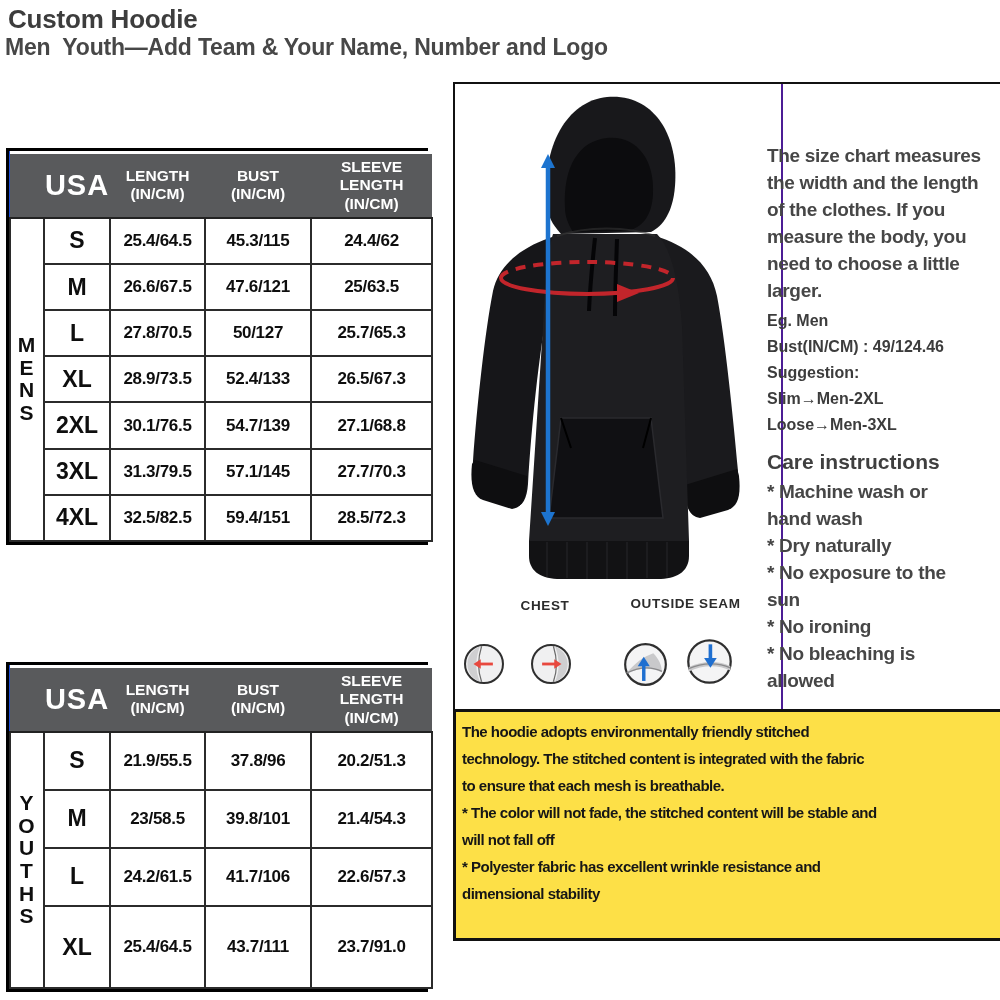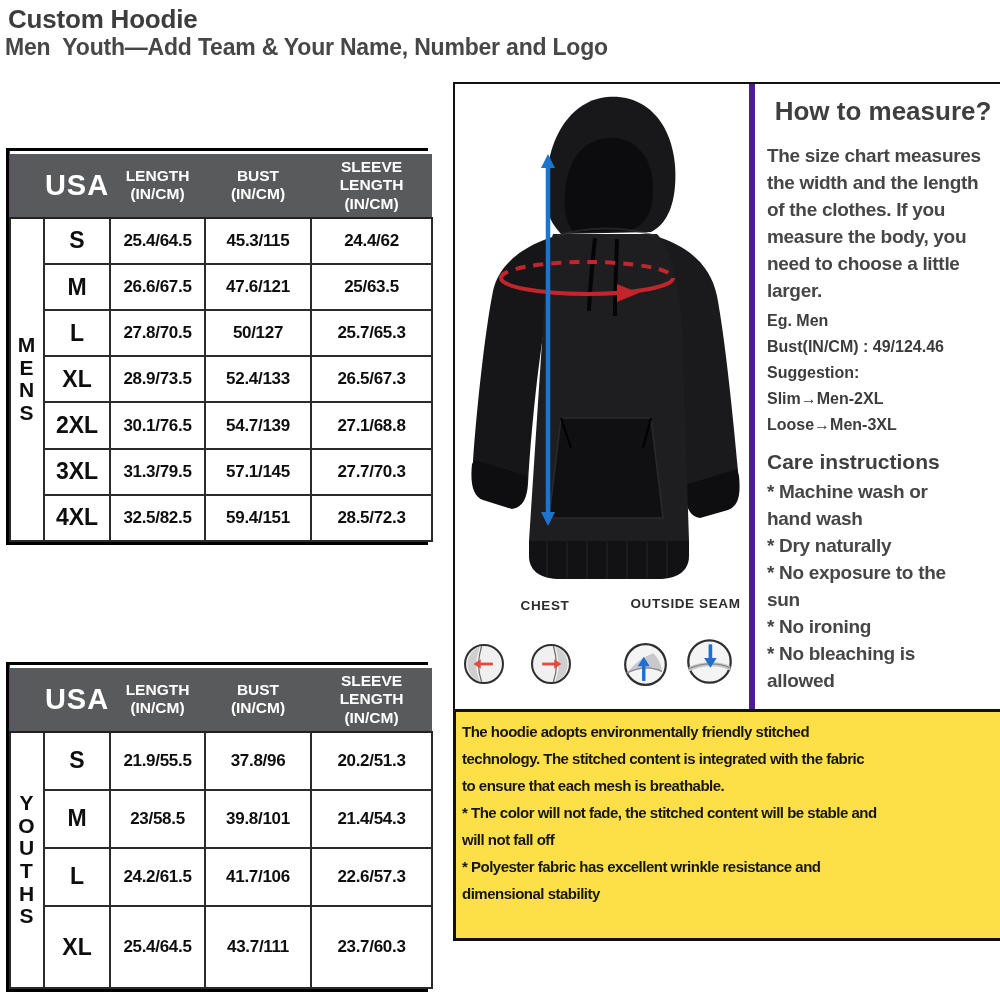--- a/index.html
+++ b/index.html
@@ -24,21 +24,21 @@
   table.size-table td{border:2px solid #2b2b2b;text-align:center;vertical-align:middle;
       color:#0e0e0e;background:#fff;padding:0;}
   table.size-table td.group{font-weight:bold;font-size:21px;white-space:pre-line;line-height:1.08;letter-spacing:1px;}
   table.size-table td.size{font-weight:bold;font-size:23px;}
   table.size-table td.val{font-weight:bold;font-size:17px;letter-spacing:-0.3px;}
   .table-wrap.youths tr:last-child td{height:80px;}
 
   
   .main-box{position:absolute;left:453px;top:82px;width:547px;height:630px;box-sizing:border-box;
       border:2px solid #111;border-right:none;border-bottom:3px solid #111;}
-  .left-cell{position:absolute;left:0;top:0;width:300px;height:100%;border-right:6px solid #4c1d95;box-sizing:border-box;}
+  .left-cell{position:absolute;left:0;top:0;width:328px;height:100%;border-right:2px solid #4c1d95;box-sizing:border-box;}
   .right-cell{position:absolute;left:302px;top:0;right:0;bottom:0;}
 
   .hoodie-svg{position:absolute;left:2px;top:2px;}
 
   .diagram-label{position:absolute;font-size:13.5px;font-weight:bold;color:#2c2c2c;letter-spacing:0.6px;}
   .chest-label{left:35px;top:514px;width:110px;text-align:center;}
   .seam-label{left:168px;top:512px;width:125px;text-align:center;}
   .measure-icon{position:absolute;}
   .icon-c1{left:8px;top:559px;}
   .icon-c2{left:75px;top:559px;}
@@ -185,21 +185,21 @@
           <tr>
             <td class="size">L</td>
             <td class="val">24.2/61.5</td>
             <td class="val">41.7/106</td>
             <td class="val">22.6/57.3</td>
           </tr>
           <tr>
             <td class="size">XL</td>
             <td class="val">25.4/64.5</td>
             <td class="val">43.7/111</td>
-            <td class="val">23.7/60.3</td>
+            <td class="val">23.7/91.0</td>
           </tr>
         </tbody>
       </table>
   </div>
 
   <div class="main-box">
 
     <div class="left-cell">
 
       <svg class="hoodie-svg" width="296" height="505" viewBox="0 0 296 505">
@@ -271,21 +271,20 @@
         <path d="M3,32 C19,25 36,25 49,31 L49,36 C35,29 18,30 3,37 Z" fill="#C9C9CB"></path>
         <path d="M3,34 C19,27 36,27 49,33" stroke="#8A8A8C" stroke-width="1.5" fill="none"></path>
         <g>
           <line x1="27" y1="7" x2="27" y2="24" stroke="#1F6FD0" stroke-width="4"></line>
           <polygon points="27,33 20,22 34,22" fill="#1F6FD0"></polygon>
         </g>
       </svg>
     </div>
 
     <div class="right-cell">
-      <div class="measure-heading">How to measure?</div>
       <div class="measure-body">The size chart measures
 the width and the length
 of the clothes.  If you
 measure the body, you
 need to choose a little
 larger.</div>
       <div class="example-block">
           <div class="ex-line">Eg. Men</div>
           <div class="ex-line">Bust(IN/CM) : 49/124.46</div>
           <div class="ex-line">Suggestion:</div>

